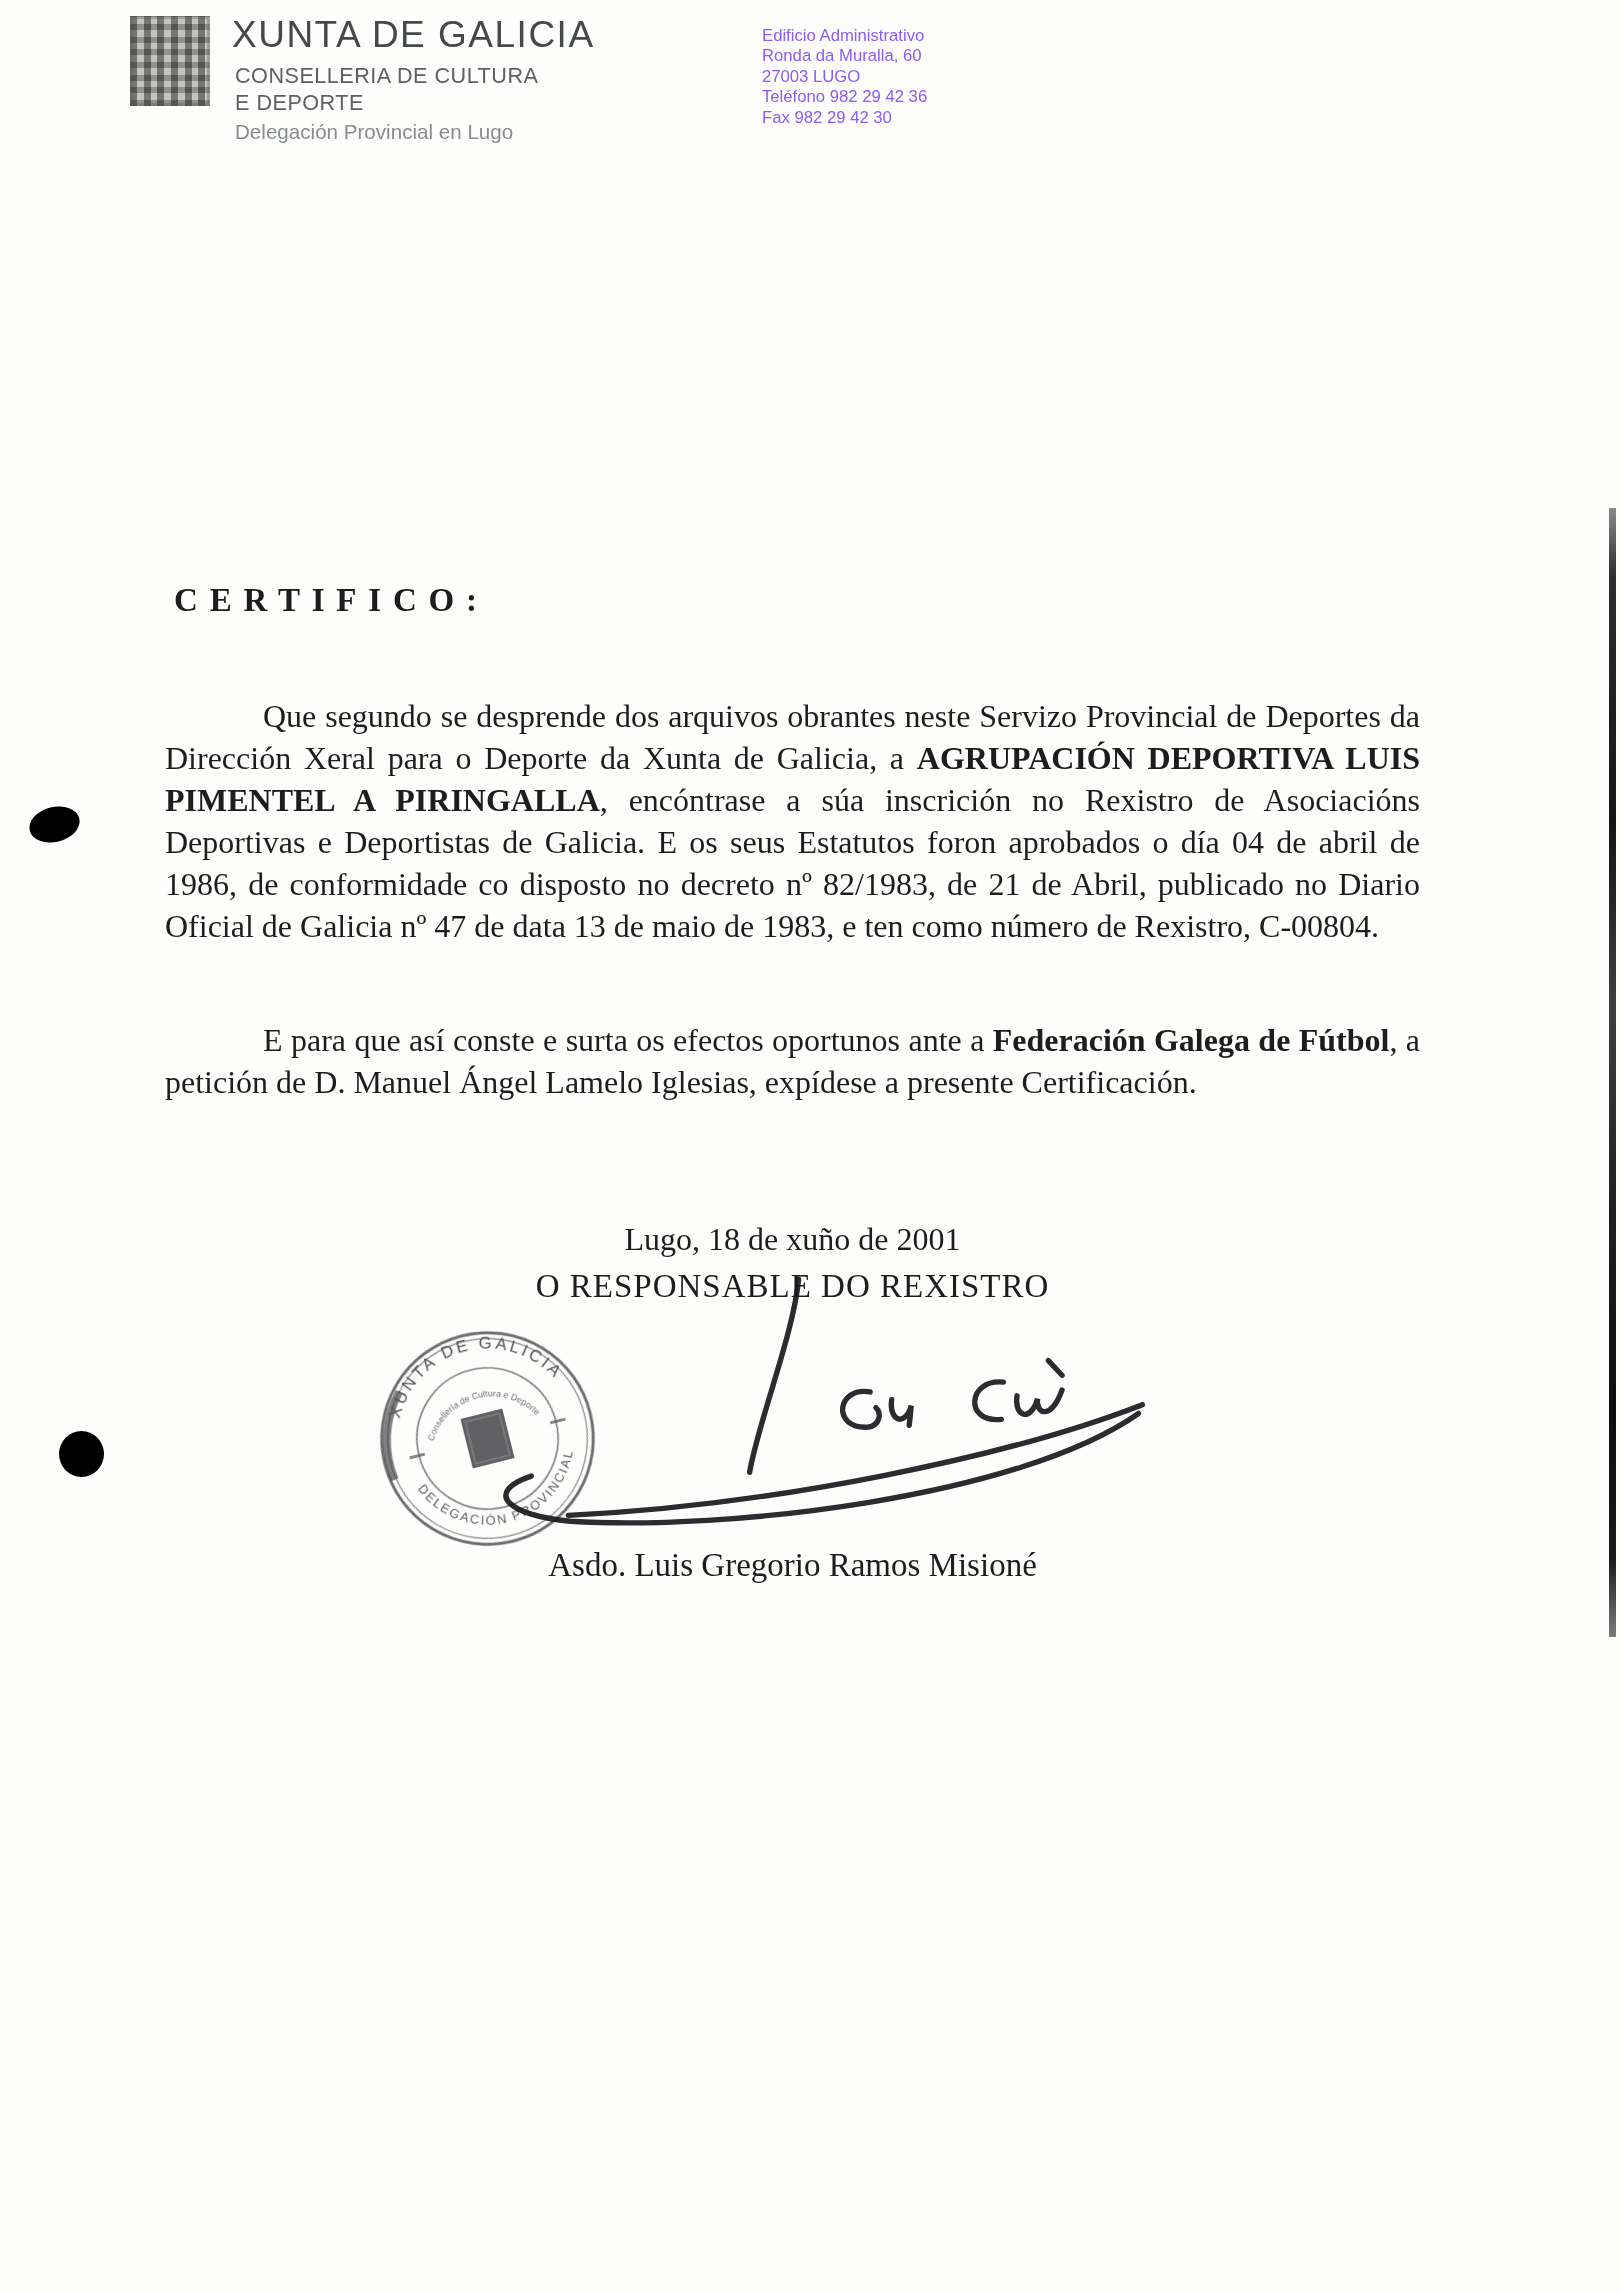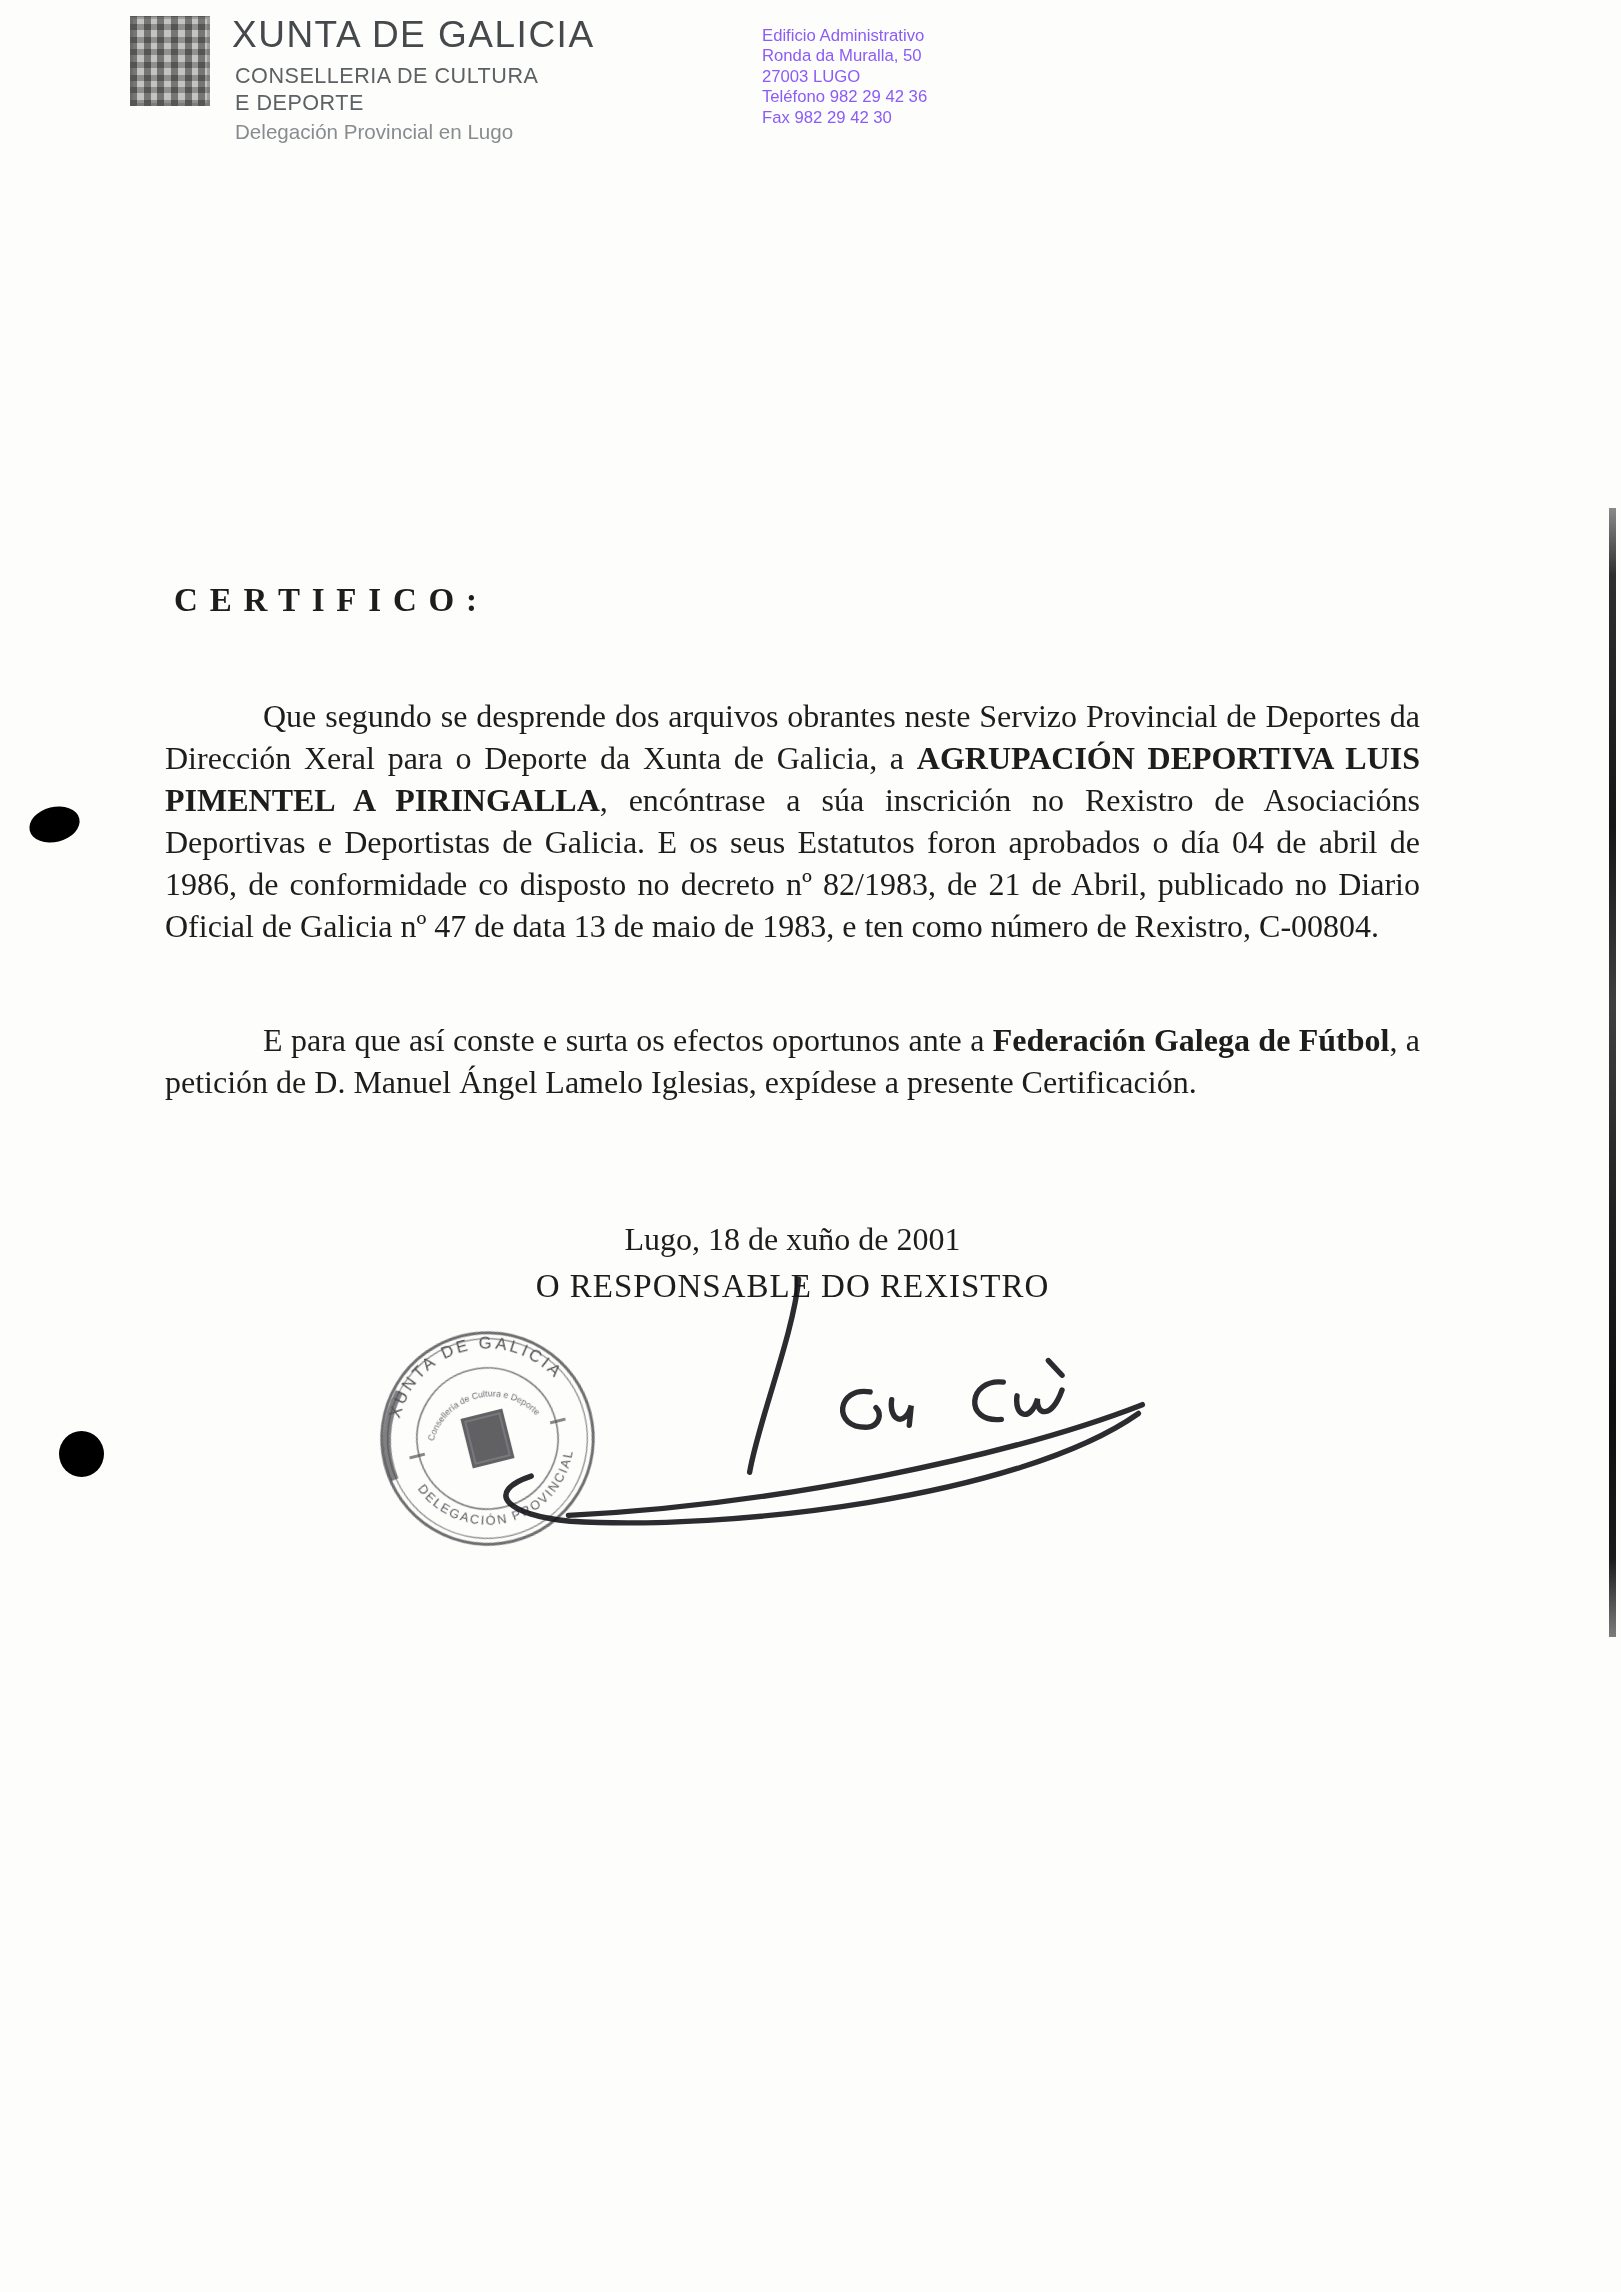--- a/index.html
+++ b/index.html
@@ -98,21 +98,21 @@
 
   <div>
     <div class="abs logo-emblem"></div>
     <div class="abs org-name">XUNTA DE GALICIA</div>
     <div class="abs dept-line dept-1">CONSELLERIA DE CULTURA</div>
     <div class="abs dept-line dept-2">E DEPORTE</div>
     <div class="abs delegation">Delegación Provincial en Lugo</div>
 
     <div class="abs address-block">
       <div>Edificio Administrativo</div>
-      <div>Ronda da Muralla, 50</div>
+      <div>Ronda da Muralla, 60</div>
       <div>27003 LUGO</div>
       <div>Teléfono 982 29 42 36</div>
       <div>Fax 982 29 42 30</div>
     </div>
   </div>
 
 
   <div class="abs certify-heading">CERTIFICO:</div>
 
   <p class="abs bodytext indent para2"><span>Que segundo se desprende dos arquivos obrantes neste Servizo Provincial de Deportes da Dirección Xeral para o Deporte da Xunta de Galicia, a </span><span class="bold">AGRUPACIÓN DEPORTIVA LUIS PIMENTEL A PIRINGALLA</span><span>, encóntrase a súa inscrición no Rexistro de Asociacións Deportivas e Deportistas de Galicia. E os seus Estatutos foron aprobados o día 04 de abril de 1986, de conformidade co disposto no decreto nº 82/1983, de 21 de Abril, publicado no Diario Oficial de Galicia nº 47 de data 13 de maio de 1983, e ten como número de Rexistro, C-00804.</span></p>
@@ -165,19 +165,20 @@
         <path d="M 608 154 C 605 176, 622 181, 629 157 C 627 173, 643 179, 654 148"></path>
         <path d="M 640 118 L 654 133"></path>
 
         <path d="M 732 172 C 610 258, 310 292, 152 282 C 86 276, 64 252, 112 236"></path>
 
         <path d="M 150 276 C 360 266, 600 216, 736 163"></path>
       </g>
     </svg>
   </div>
 
+  <div class="abs center-line signed-by">Asdo. Luis Gregorio Ramos Misioné</div>
 
   <div class="abs punch-dot dot-1"></div>
   <div class="abs punch-dot dot-2"></div>
   <div class="abs edge-line"></div>
 
 </div>
 
 
 </body></html>

